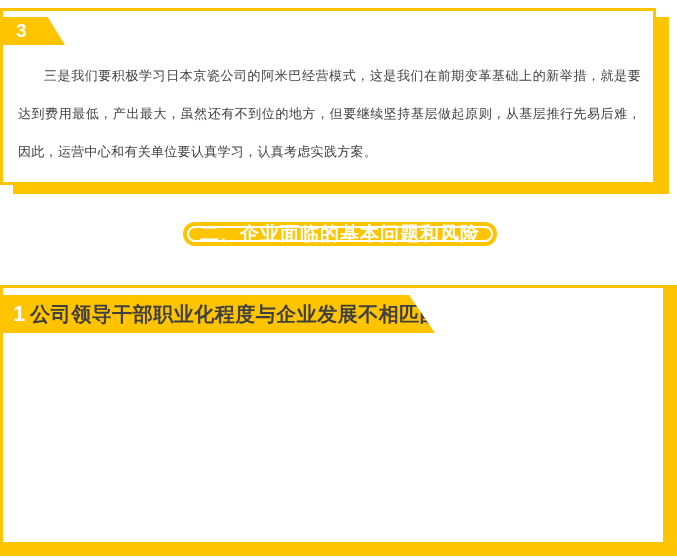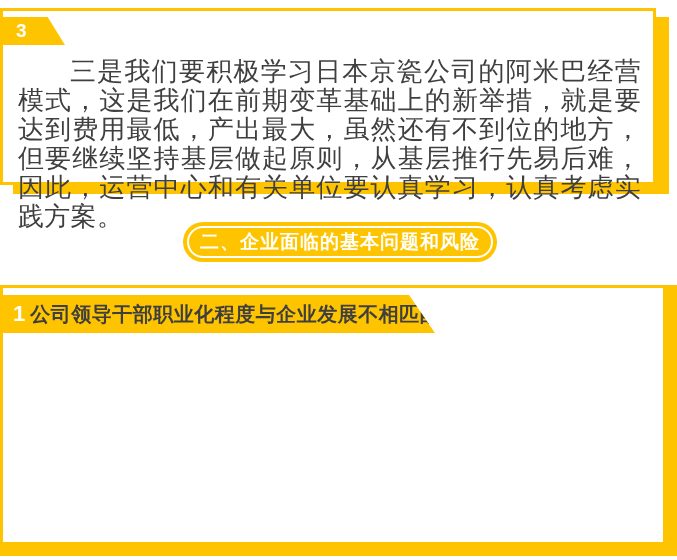--- a/index.html
+++ b/index.html
@@ -29,35 +29,35 @@
     position:absolute;top:6px;left:0;
     width:62px;height:28px;
     background:var(--accent);
     clip-path:polygon(0 0,72% 0,100% 100%,0 100%);
     color:var(--white);
     font-weight:bold;font-size:19px;
     display:flex;align-items:center;
     padding-left:13px;
   }
   .para{
-    font-size:26px;
-    line-height:29px;
+    font-size:13px;
+    line-height:38px;
     text-align:justify;
     text-indent:2em;
     color:var(--text);
     letter-spacing:0.3px;
   }
   .card1 .para{
     position:absolute;top:46px;left:15px;right:12px;
   }
 
   
   .pill{
     position:absolute;top:222px;left:183px;
-    width:314px;height:40px;
+    width:314px;height:24px;
     background:var(--accent);
     border-radius:20px;
     padding:4px;
   }
   .pill-inner{
     width:100%;height:100%;
     border:2px solid var(--white);
     border-radius:16px;
     display:flex;align-items:center;justify-content:center;
     color:var(--white);

